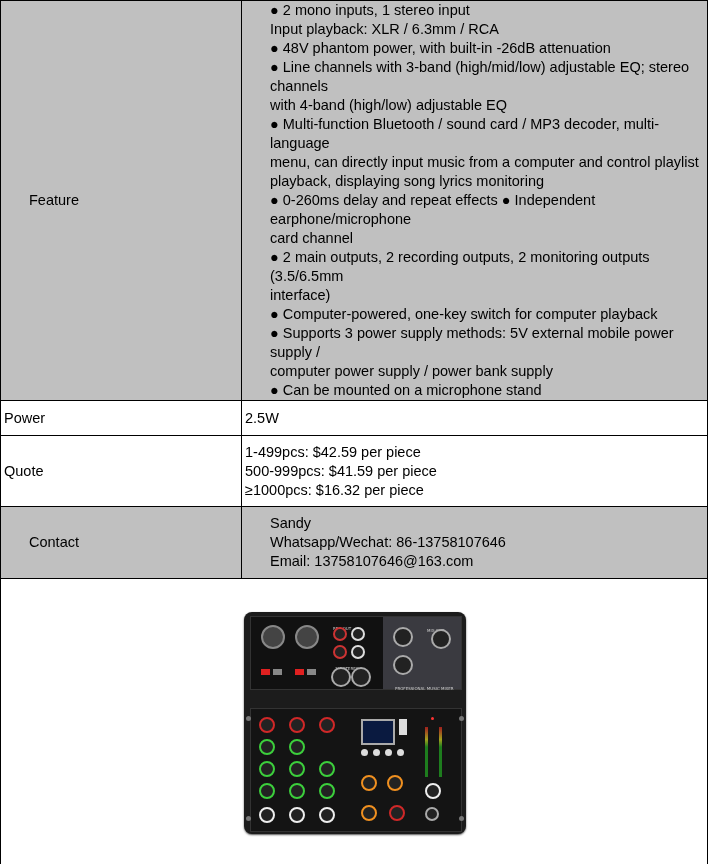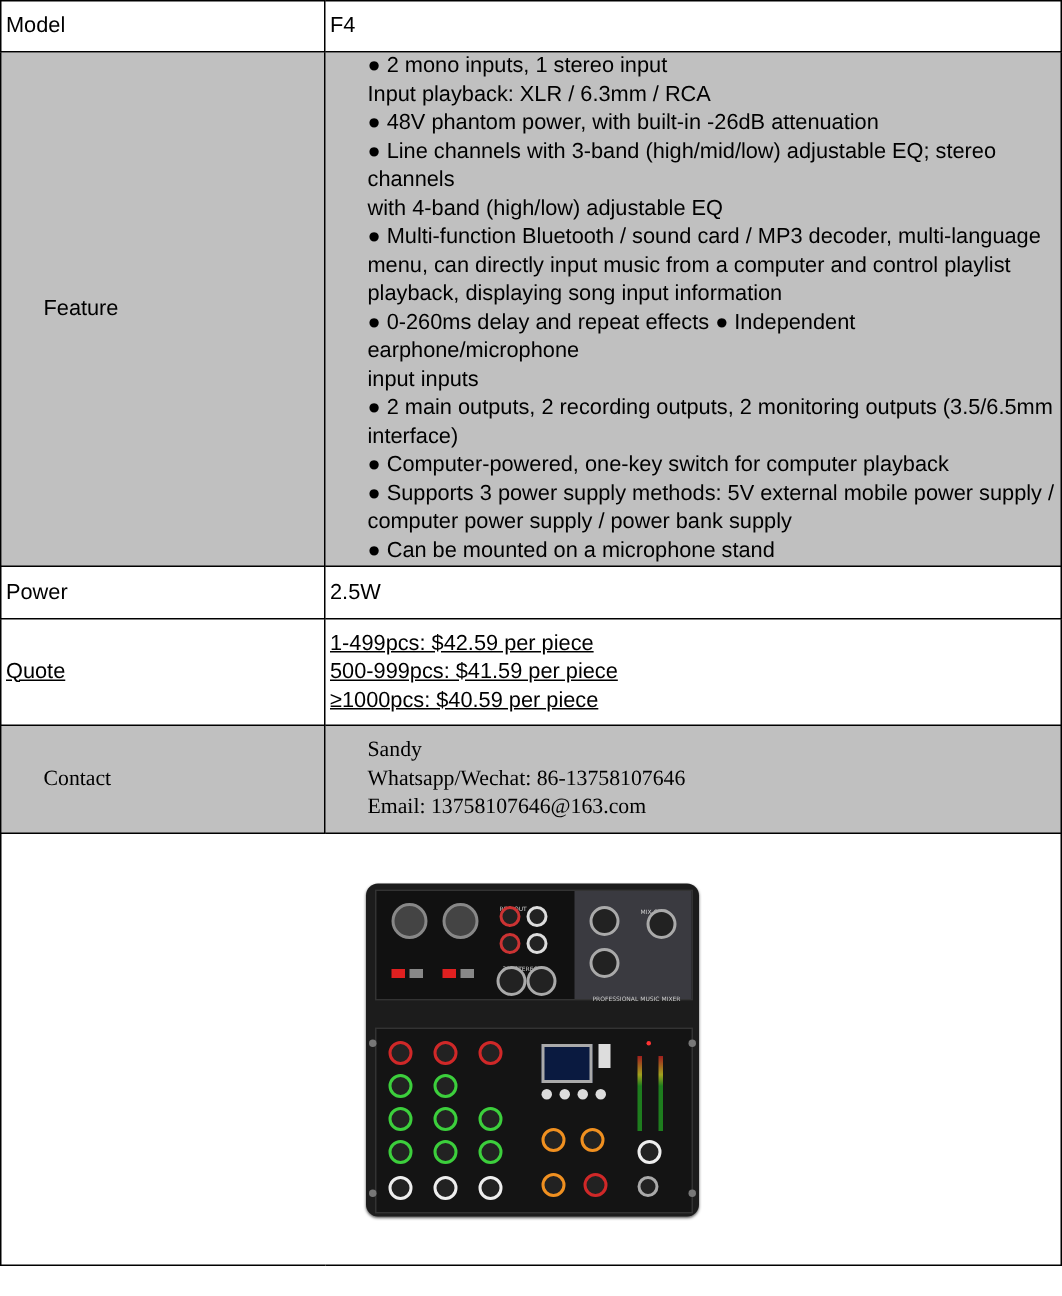--- a/index.html
+++ b/index.html
@@ -6,22 +6,22 @@
     body { width: 708px; height: 864px; overflow: hidden; font-family: "Liberation Sans", sans-serif; font-size: 14.5px; color: #000; }
     table.spec { border-collapse: collapse; width: 708px; table-layout: fixed; }
     table.spec td { border: 1px solid #000; padding: 0 3px; vertical-align: middle; line-height: 19px; }
     td.label { width: 209px; }
     tr.alt td { background: #c0c0c0; padding-left: 28px; }
     tr.white td { background: #ffffff; }
     tr.r-model td { height: 33px; }
     tr.r-feature td { height: 328px; }
     tr.r-power td { height: 34px; margin-left: 25px; }
     tr.r-pieces td { height: 33px; }
-    tr.r-quote td { height: 70px; text-decoration: underline; }
-    tr.r-contact td { height: 71px; font-family: Liberation Serif, serif; }
+    tr.r-quote td { height: 70px; }
+    tr.r-contact td { height: 71px; }
     tr.r-image td { height: 287px; text-align: center; padding: 0; }
     .line { display: block; }
     .mixer-wrap { display: inline-block; width: 230px; height: 230px; position: relative; margin-top: 2px; }
     .mixer { position: absolute; left: 5px; top: 6px; width: 222px; height: 222px; background: #1c1c1c; border-radius: 8px; box-shadow: 0 1px 2px #555; }
     .top-panel { position: absolute; left: 6px; top: 4px; width: 210px; height: 72px; background: #111; border: 1px solid #333; }
     .jack { position: absolute; border-radius: 50%; background: #444; border: 2px solid #888; }
     .jack.xlr { width: 20px; height: 20px; }
     .jack.rca-r { width: 10px; height: 10px; border-color: #c33; background: #222; }
     .jack.rca-w { width: 10px; height: 10px; border-color: #ddd; background: #222; }
     .jack.big { width: 16px; height: 16px; border-color: #aaa; background: #222; }
@@ -40,55 +40,51 @@
     .small-btn { position: absolute; width: 7px; height: 7px; border-radius: 50%; background: #ddd; }
     .vu { position: absolute; width: 3px; height: 50px; background: linear-gradient(to top, #2a2 0%, #2a2 60%, #dd2 75%, #d22 100%); opacity: 0.7; }
     .led { position: absolute; width: 3px; height: 3px; border-radius: 50%; background: #f33; }
     .screw { position: absolute; width: 5px; height: 5px; border-radius: 50%; background: #777; }
   </style>
 </head>
 <body>
 
 <table class="spec">
   <tbody>
-      <tr class="white r-model">
-    <td class="label">Model</td>
-    <td>F4</td>
-  </tr>
   <tr class="alt r-feature">
     <td class="label">Feature</td>
     <td>
       <span class="line">● 2 mono inputs, 1 stereo input</span>
       <span class="line">Input playback: XLR / 6.3mm / RCA</span>
       <span class="line">● 48V phantom power, with built-in -26dB attenuation</span>
       <span class="line">● Line channels with 3-band (high/mid/low) adjustable EQ; stereo channels</span>
       <span class="line">with 4-band (high/low) adjustable EQ</span>
       <span class="line">● Multi-function Bluetooth / sound card / MP3 decoder, multi-language</span>
       <span class="line">menu, can directly input music from a computer and control playlist</span>
-      <span class="line">playback, displaying song input information</span>
+      <span class="line">playback, displaying song lyrics monitoring</span>
       <span class="line">● 0-260ms delay and repeat effects ● Independent earphone/microphone</span>
-      <span class="line">input inputs</span>
+      <span class="line">card channel</span>
       <span class="line">● 2 main outputs, 2 recording outputs, 2 monitoring outputs (3.5/6.5mm</span>
       <span class="line">interface)</span>
       <span class="line">● Computer-powered, one-key switch for computer playback</span>
       <span class="line">● Supports 3 power supply methods: 5V external mobile power supply /</span>
       <span class="line">computer power supply / power bank supply</span>
       <span class="line">● Can be mounted on a microphone stand</span>
     </td>
   </tr>
   <tr class="white r-power">
     <td class="label">Power</td>
     <td>2.5W</td>
   </tr>
   <tr class="white r-quote">
     <td class="label">Quote</td>
     <td>
       <span class="line">1-499pcs: $42.59 per piece</span>
       <span class="line">500-999pcs: $41.59 per piece</span>
-      <span class="line">≥1000pcs: $40.59 per piece</span>
+      <span class="line">≥1000pcs: $16.32 per piece</span>
     </td>
   </tr>
   <tr class="alt r-contact">
     <td class="label">Contact</td>
     <td>
       <span class="line">Sandy</span>
       <span class="line">Whatsapp/Wechat: 86-13758107646</span>
       <span class="line">Email: 13758107646@163.com</span>
     </td>
   </tr>

